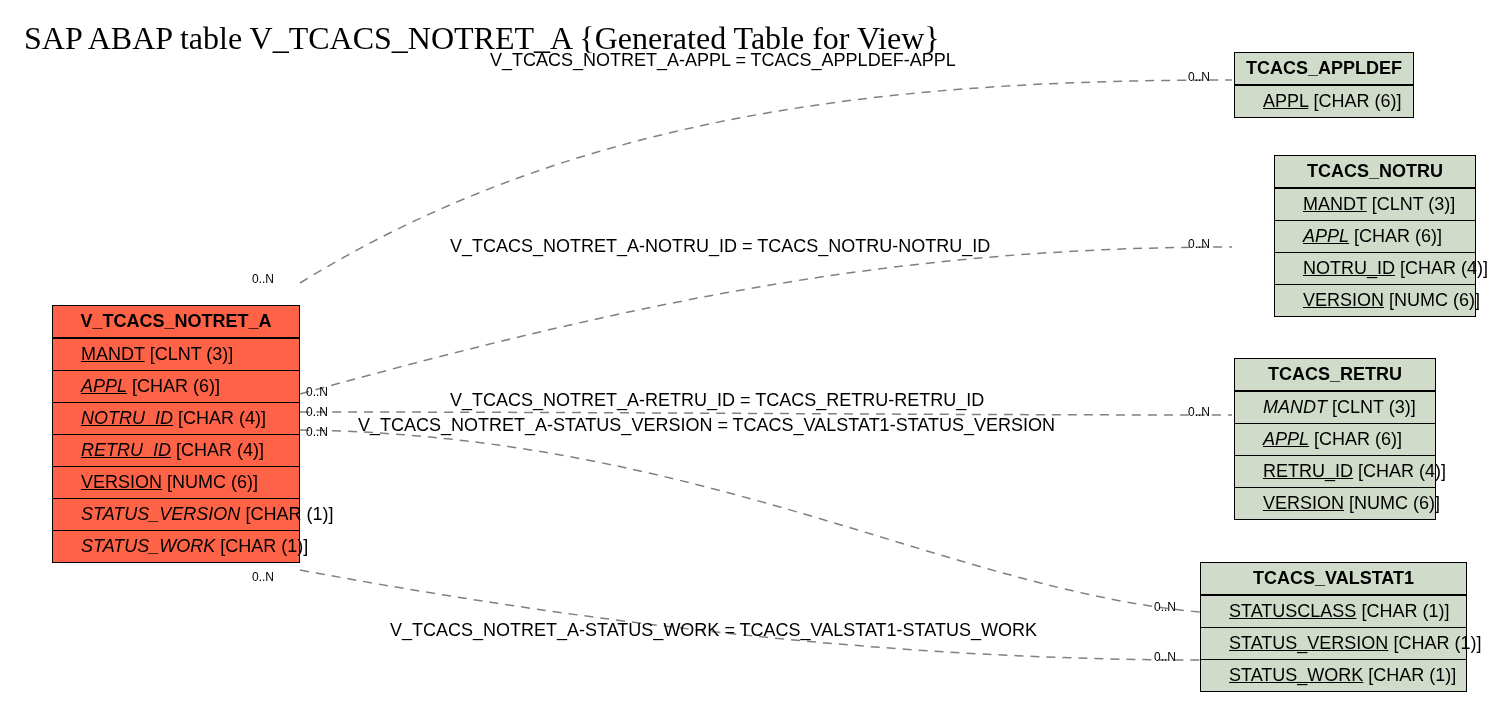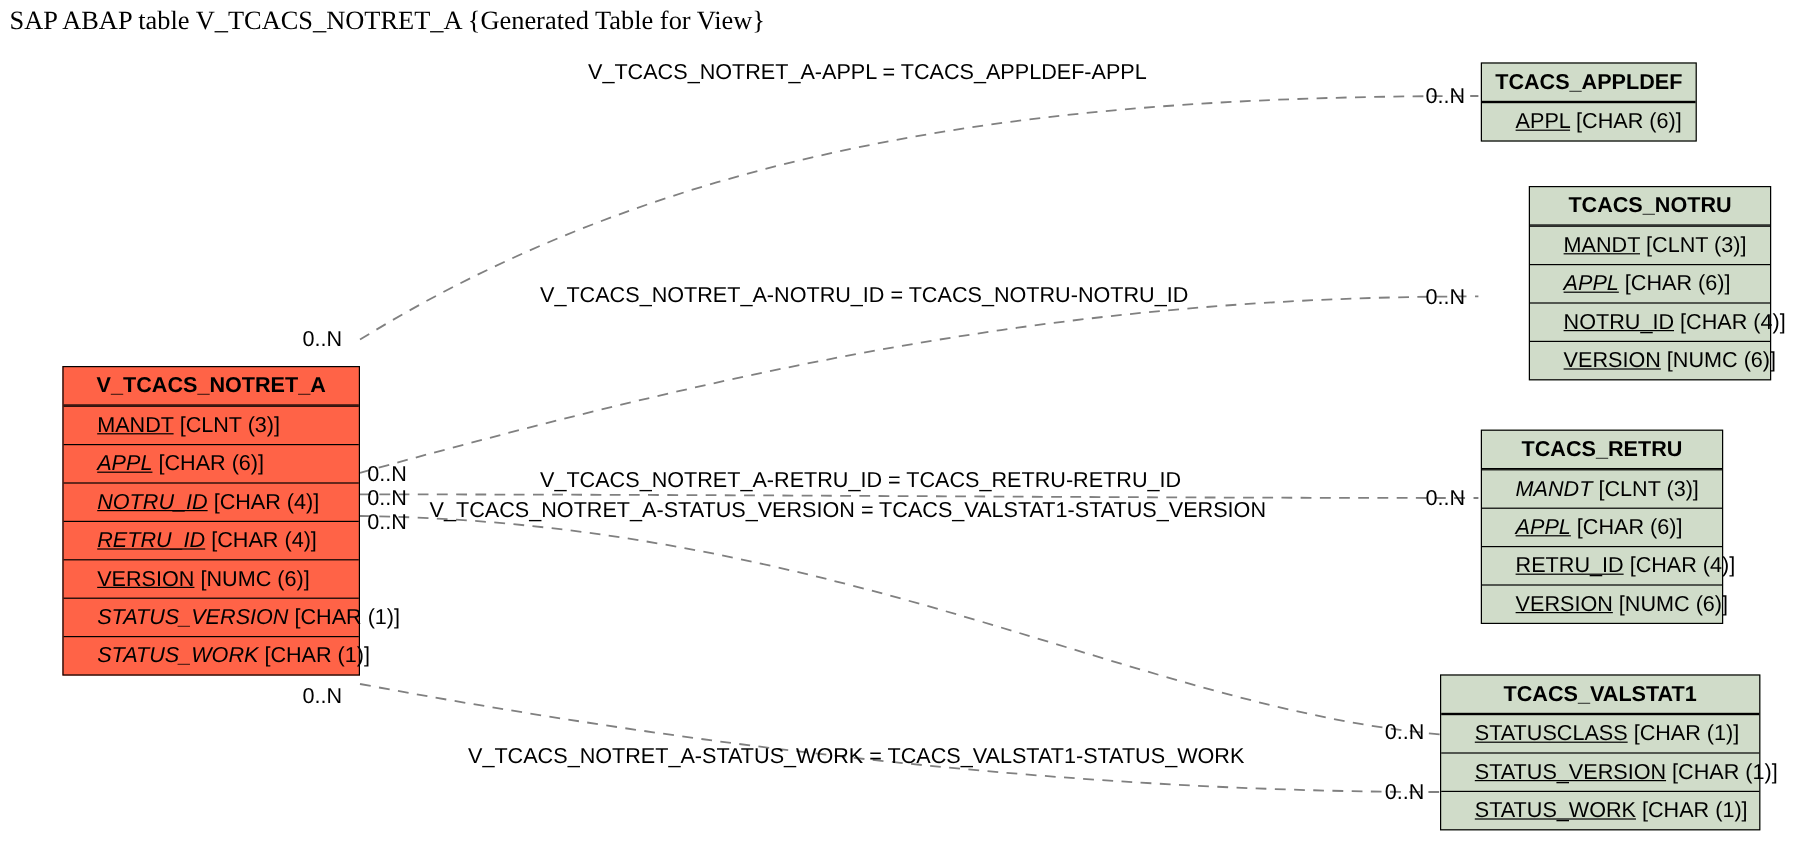--- a/index.html
+++ b/index.html
@@ -1,29 +1,29 @@
 <!DOCTYPE html>
 <html><head>
 <meta charset="utf-8">
 <style>
   html,body{margin:0;padding:0;background:#fff;font-family:Arial,Helvetica,sans-serif;font-size:18px;color:#000}
   .canvas{position:relative;width:1503px;height:716px;background:#fff}
-  h1.title{position:absolute;left:8px;top:4px;margin:0;font-size:22px;font-weight:400;font-family:"Times New Roman",serif}
+  h1.title{position:absolute;left:8px;top:4px;margin:16px;font-size:32px;font-weight:400;font-family:"Times New Roman",serif}
   .tbl{position:absolute;border:1px solid #000}
   .tbl .hdr{border-bottom:1px solid #000;font-weight:700;text-align:center;padding:5px 8px}
   .tbl .row{border-top:1px solid #000;padding:5px 28px;white-space:nowrap}
   .tbl .row:first-of-type{border-top:none}
   .left .hdr{} 
   .left{background:#ff6347}
   .right{background:#d0dcc9}
   .pk{text-decoration:underline}
   .fk{font-style:italic;text-decoration:underline}
   .ital{font-style:italic}
   .label{position:absolute;font-size:18px;white-space:nowrap;background:transparent}
-  .card{position:absolute;font-size:18px}
+  .card{position:absolute;font-size:12px}
   svg.rels{position:absolute;left:0;top:0;width:1503px;height:716px;pointer-events:none}
   svg.rels path{stroke:#808080;stroke-width:1.5;stroke-dasharray:9 7;fill:none}
 </style>
 </head>
 <body>
 
 <div class="canvas">
   <h1 class="title">SAP ABAP table V_TCACS_NOTRET_A {Generated Table for View}</h1>
 
   <svg class="rels">

